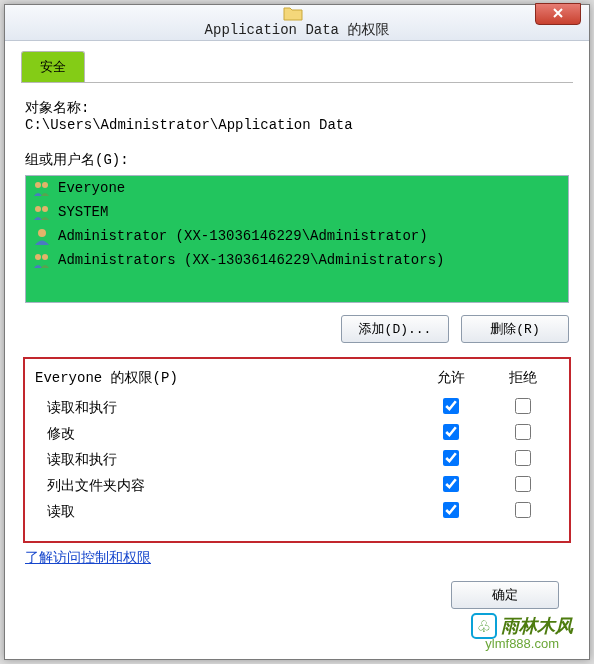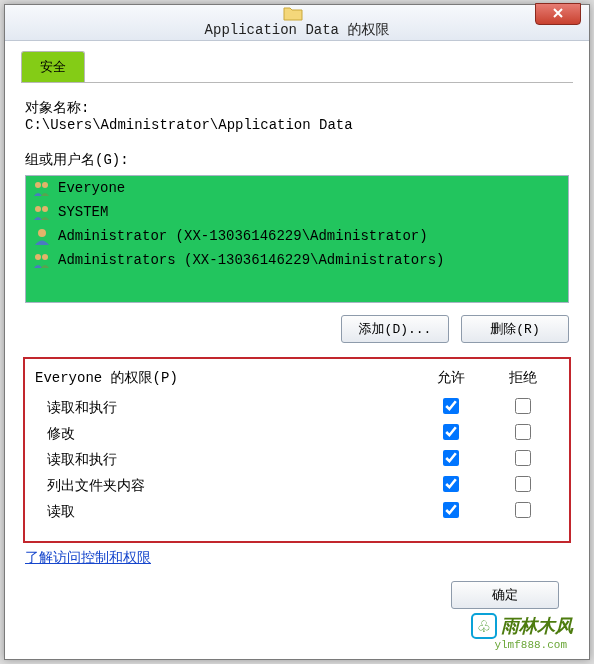--- a/index.html
+++ b/index.html
@@ -166,21 +166,21 @@
   gap: 4px;
 }
 .brand .brand-icon {
   width: 26px; height: 26px;
   border: 2px solid #0aa2d8;
   border-radius: 5px;
   display:flex;align-items:center;justify-content:center;
   color:#4a9a2e;font-size:16px;
 }
 .brand .brand-text { color:#4d7c0f; font-size:18px; font-weight:bold; font-family:"Microsoft YaHei";font-style:italic; }
-.brand .brand-sub { position:absolute; bottom:-12px; right:6px; color:#6aa637; font-size:11px; font-family:Liberation Mono, monospace; }
+.brand .brand-sub { position:absolute; bottom:-12px; right:14px; color:#6aa637; font-size:13px; font-family:Liberation Sans, sans-serif; }
 </style>
 </head>
 <body>
 
 <div class="window">
   <div class="titlebar">
     <span class="folder-icon">
       <svg viewBox="0 0 20 16">
           <path d="M1 3 h6 l2 2 h10 v10 h-18 z" fill="#f4d77a" stroke="#c9a73a"></path>
         </svg>

